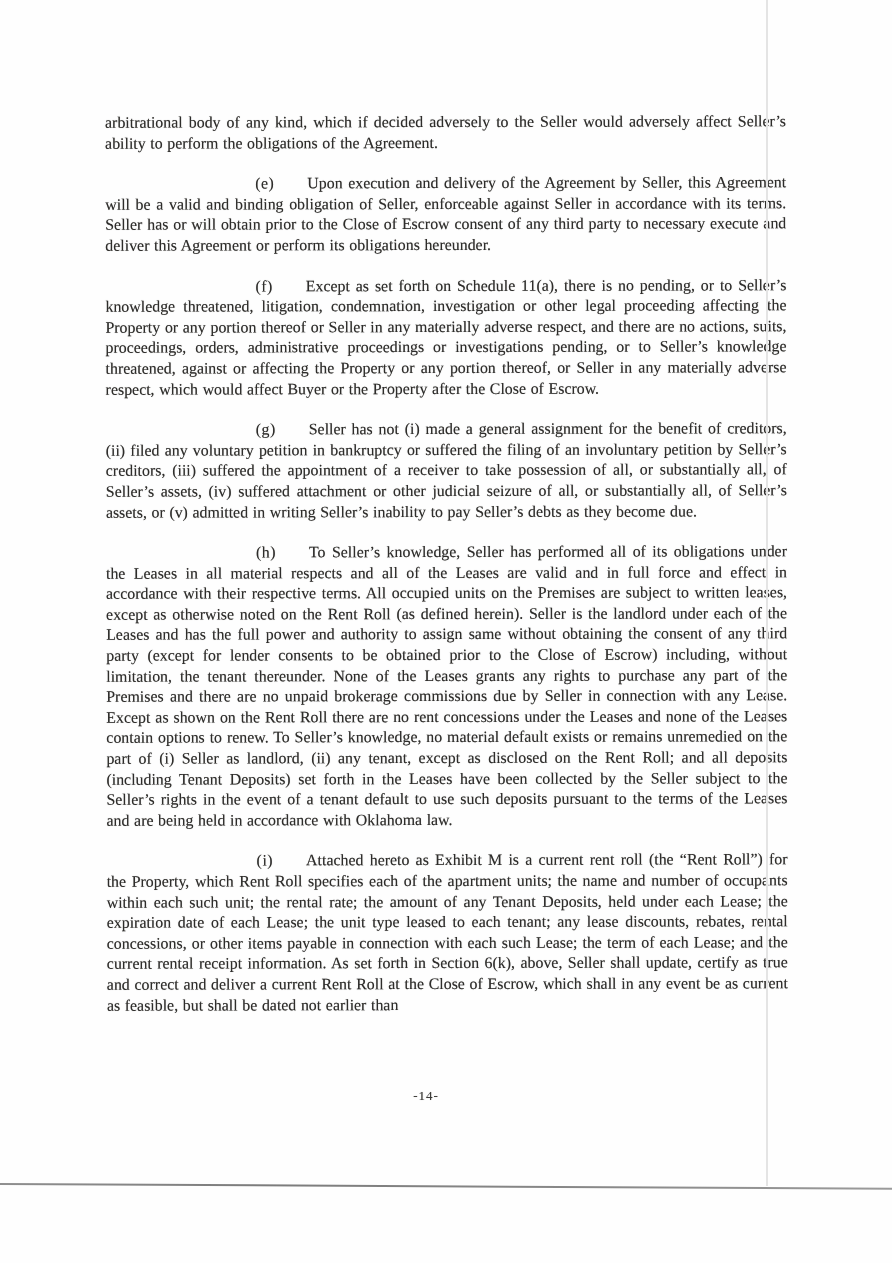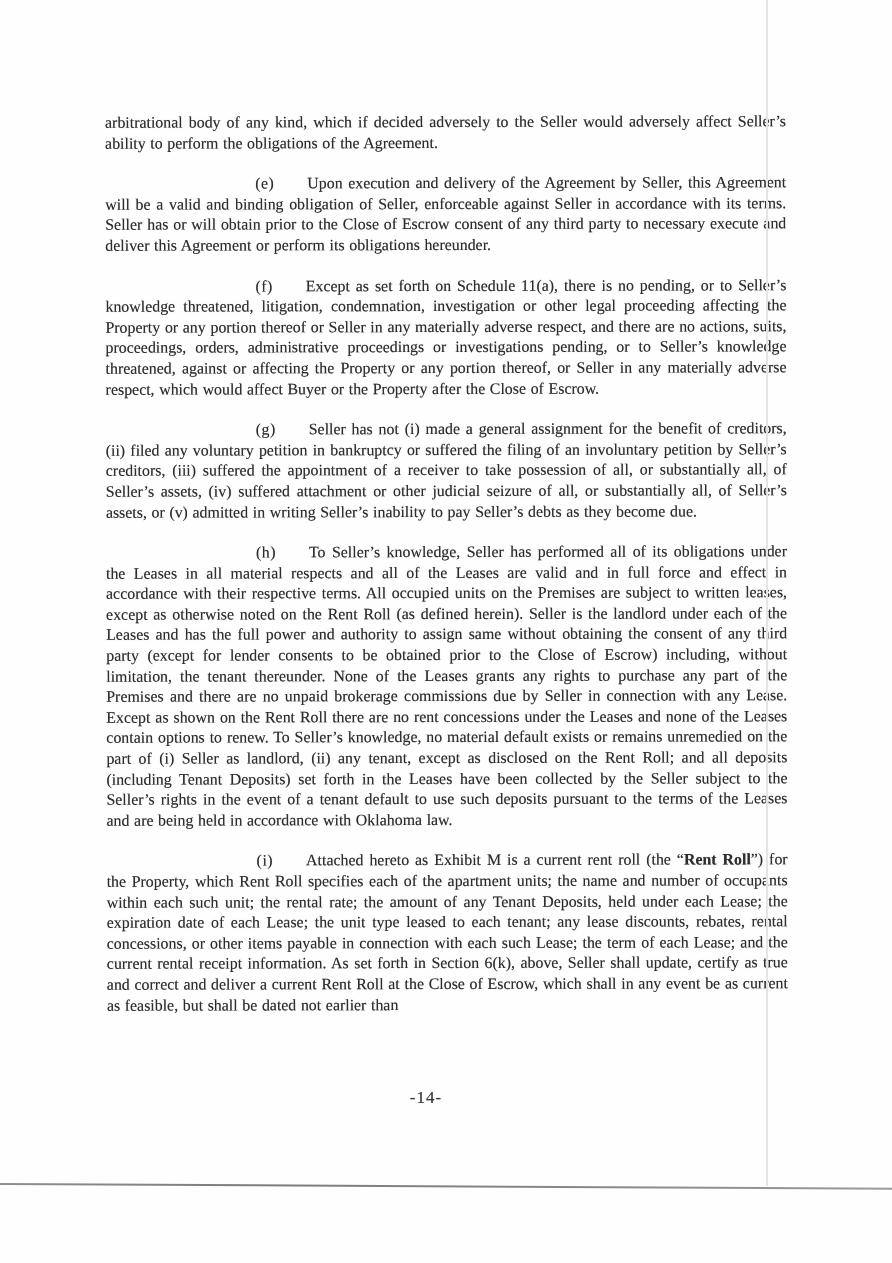--- a/index.html
+++ b/index.html
@@ -27,27 +27,27 @@
     line-height: 20.6px;
     text-align: justify;
     color: #2e2d2b;
     text-shadow: 0 0 0.7px rgba(60,58,55,0.55);
     word-spacing: 0.04em;
   }
   .para.labeled { text-indent: 150px; }
   .plabel { letter-spacing: 0.5px; }
   .tab { display: inline-block; width: 33px; }
   .u { text-underline-offset: 2px; }
-  .b { font-weight: bold; }
+  .b { font-weight: normal; }
   .page-footer {
     position: absolute;
     left: 106px; top: 1088px;
     width: 640px;
     text-align: center;
-    font-size: 17px;
+    font-size: 13px;
     color: #3a3936;
     text-shadow: 0 0 0.7px rgba(60,58,55,0.5);
     letter-spacing: 1px;
   }
   .scan-edge-vertical {
     position: absolute;
     left: 766px; top: 0;
     width: 2px; height: 1186px;
     background: #e4e4e4;
   }

